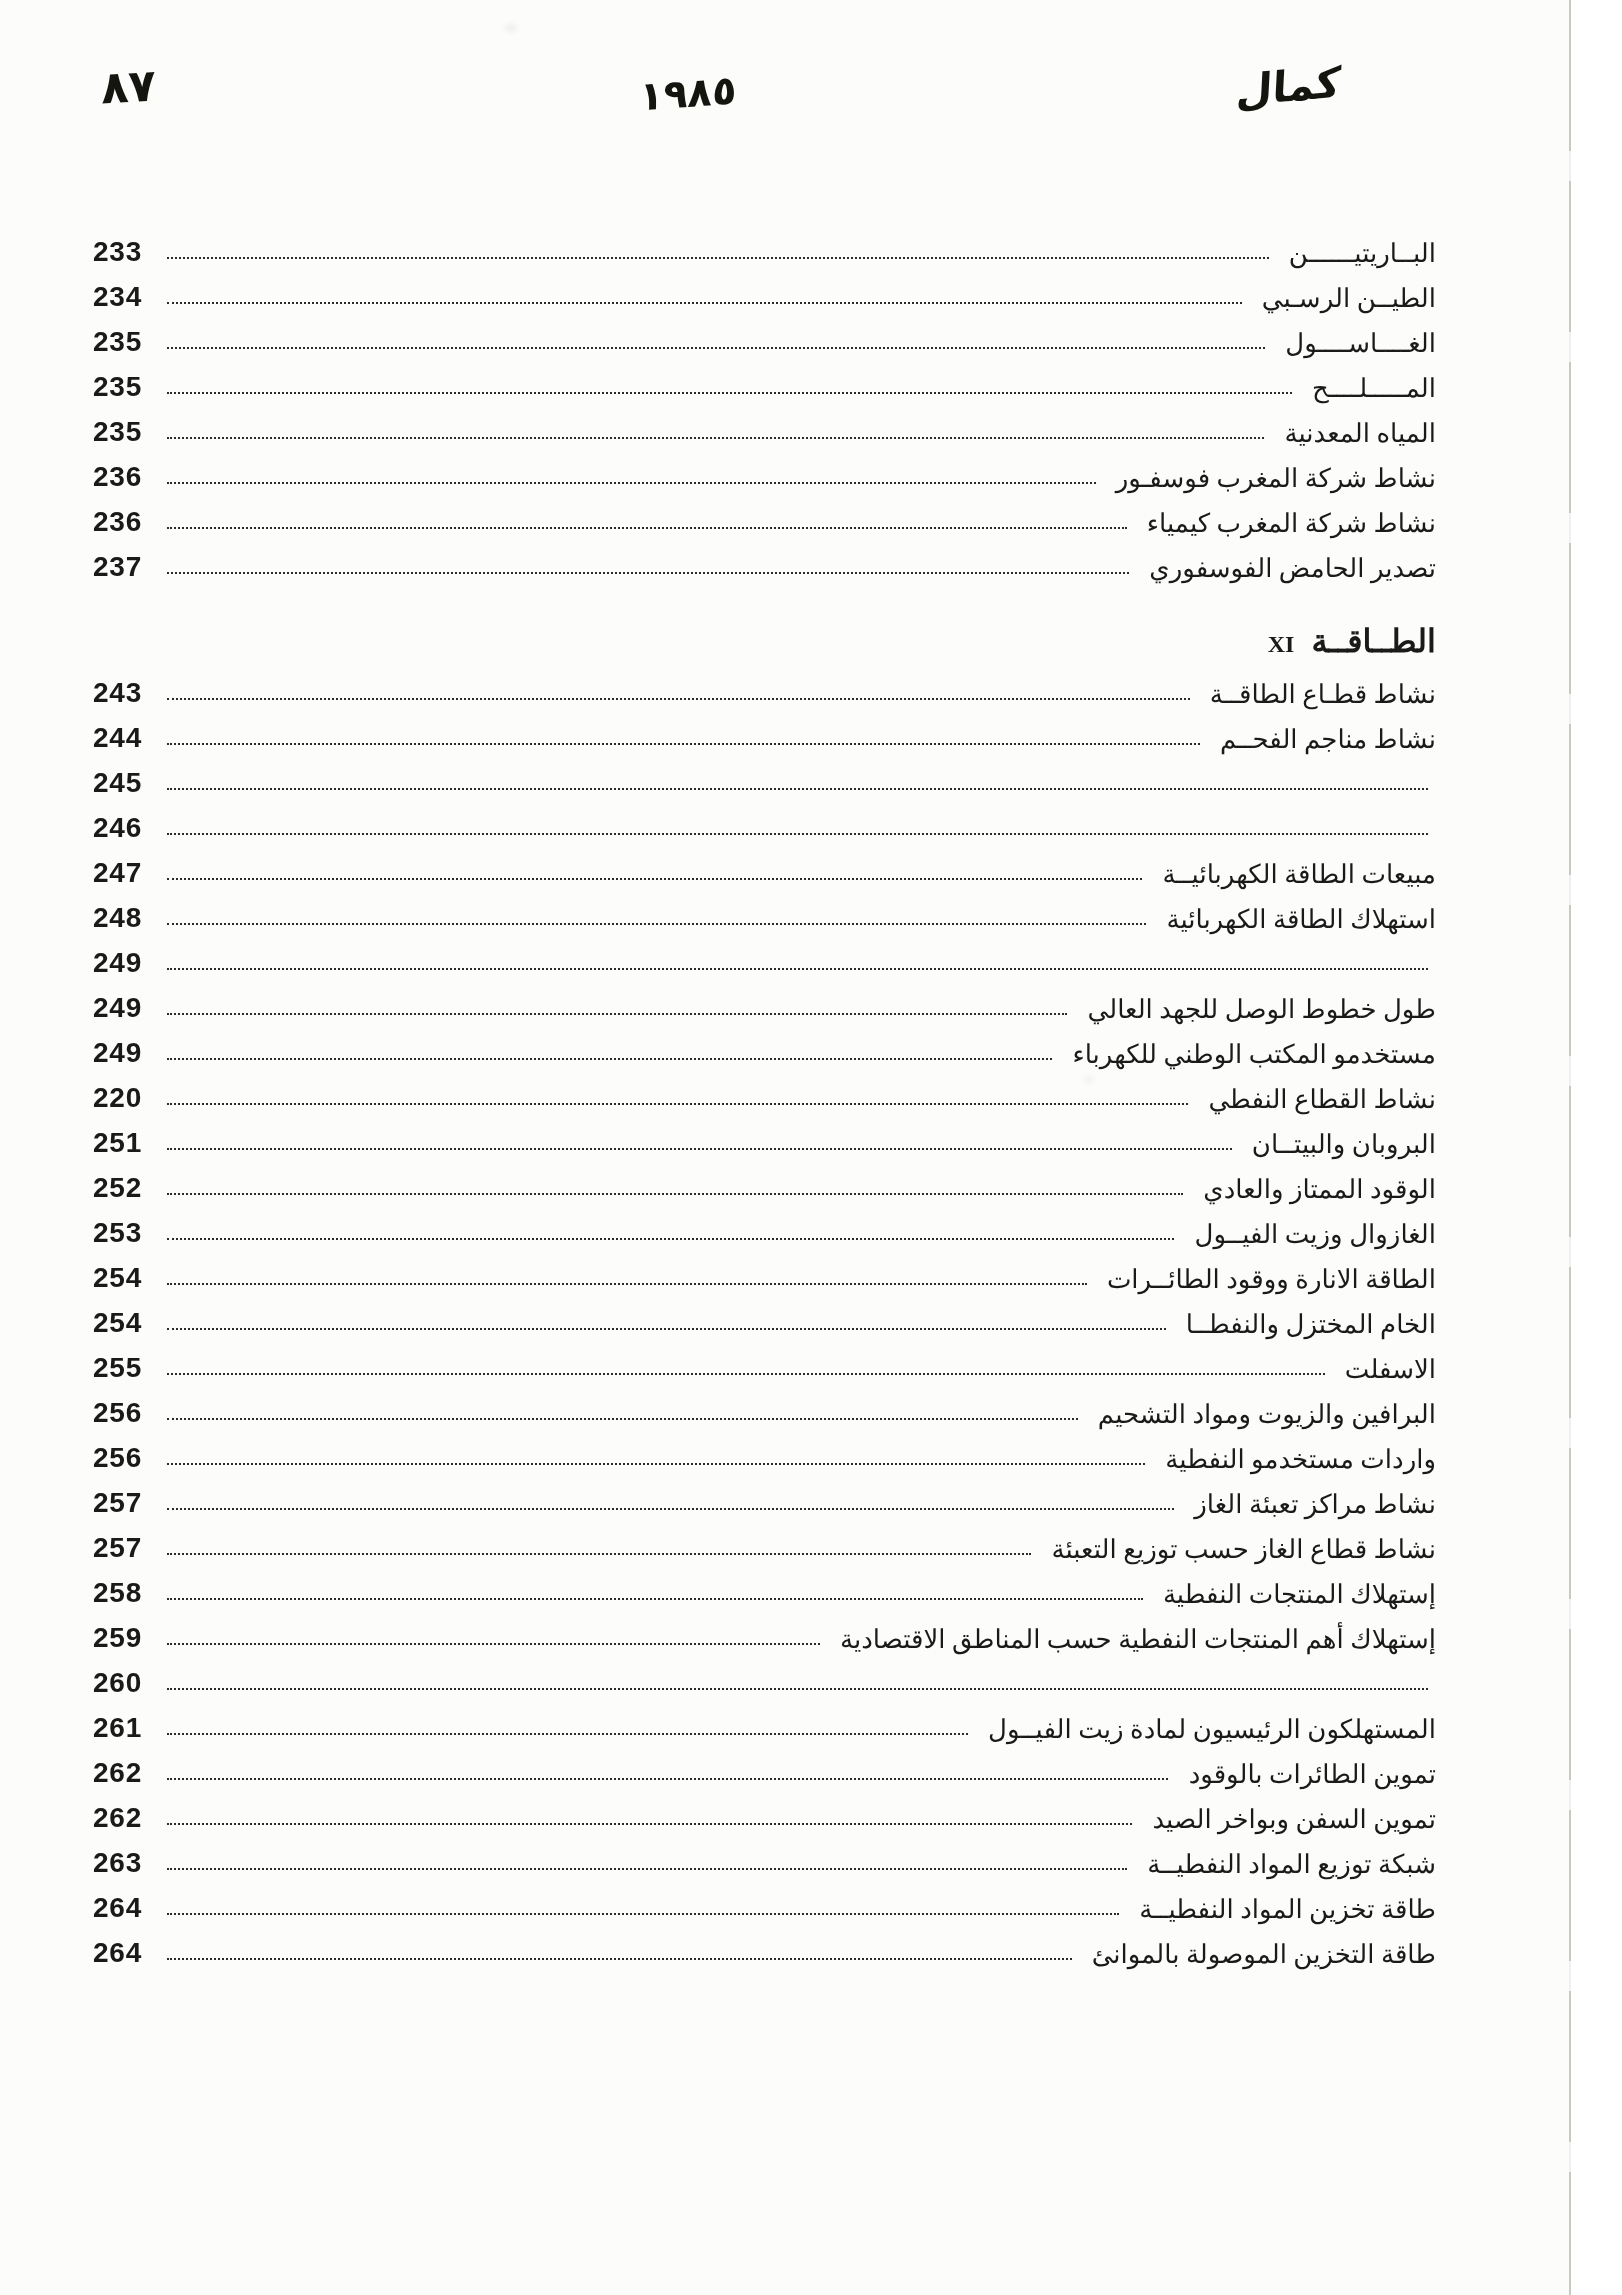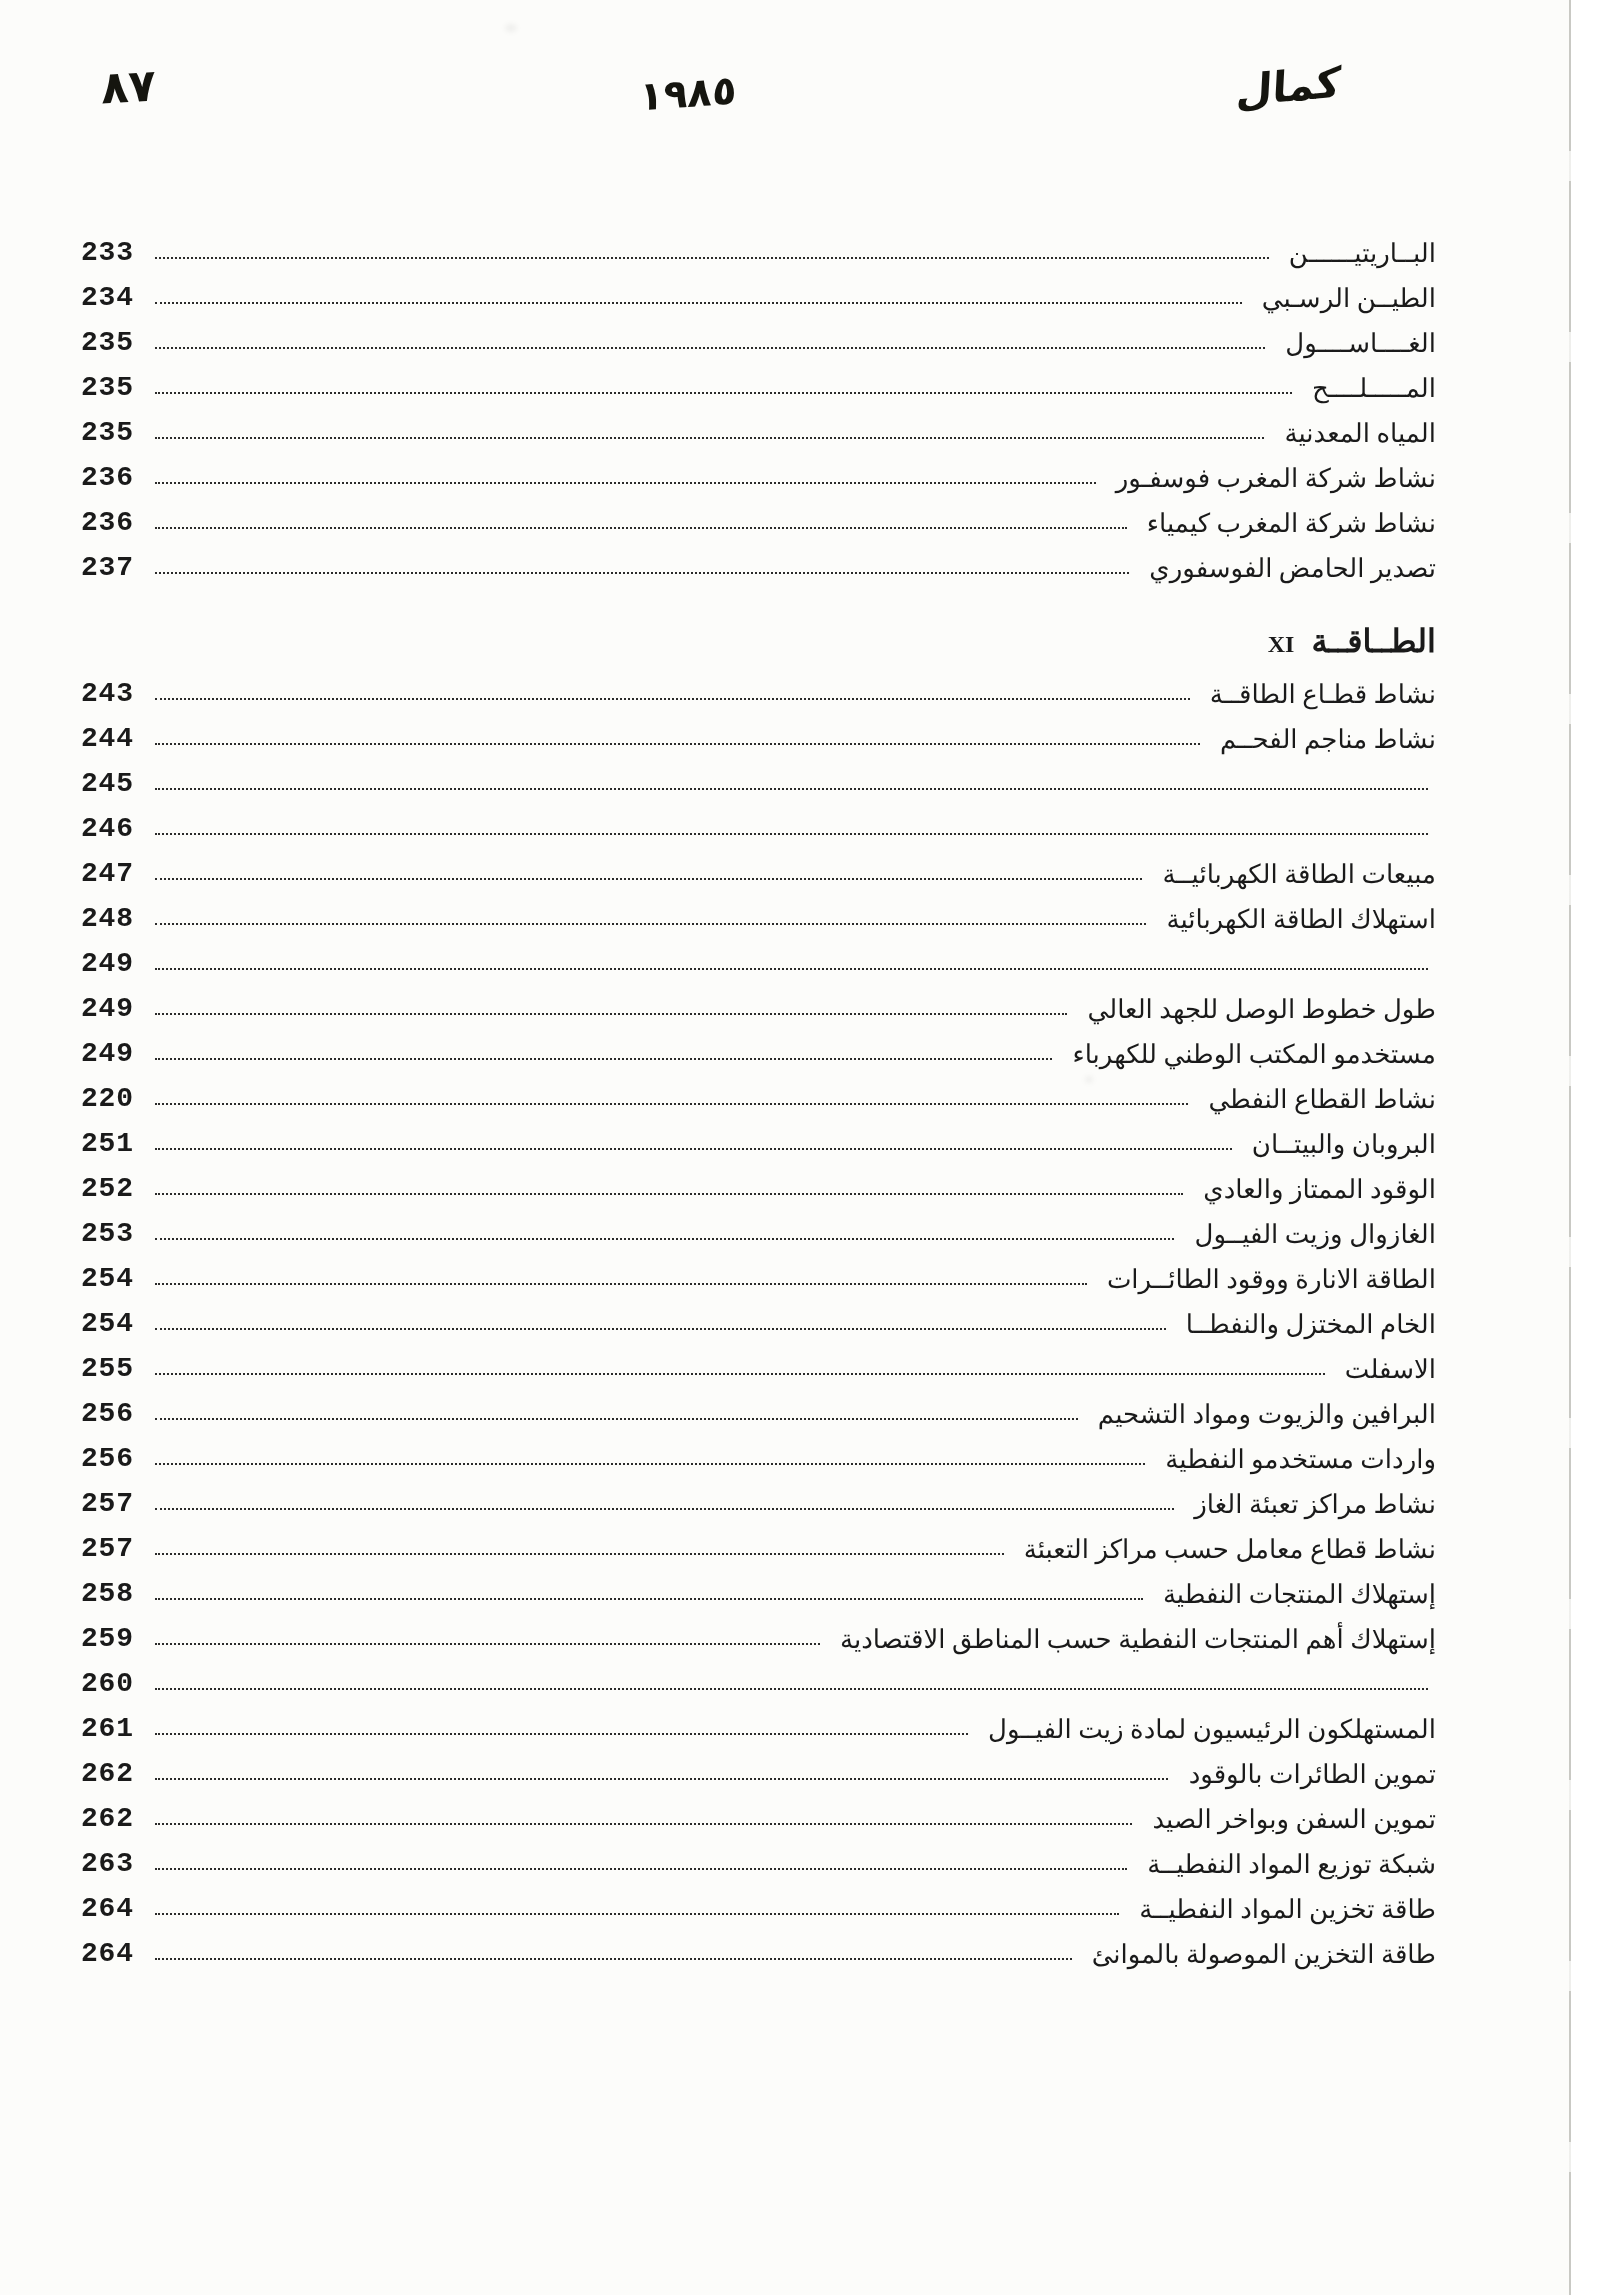--- a/index.html
+++ b/index.html
@@ -107,27 +107,28 @@
   }
   .entry .leader {
     flex: 1 1 auto;
     border-bottom: 2.5px dotted #2a2a2a;
     margin: 0 8.4px 11px 8.4px;
     min-width: 34px;
     height: 0.8px;
   }
   .entry .pg {
     direction: ltr;
-    font-family: Liberation Mono, monospace;
+    font-family: Liberation Sans, sans-serif;
     font-weight: 700;
     font-size: 28px;
     width: 66px;
     text-align: left;
     padding-bottom: 2.5px;
     letter-spacing: 0.8px;
+    margin-left: 12px;
   }
 
   
   .section-head {
     display: flex;
     align-items: baseline;
     justify-content: flex-start;
     direction: rtl;
     height: 81px;
     padding-top: 37px;
@@ -305,21 +306,21 @@
       <span class="title">واردات مستخدمو النفطية</span>
       <span class="leader"></span>
       <span class="pg">256</span>
     </div>
     <div class="entry">
       <span class="title">نشاط مراكز تعبئة الغاز</span>
       <span class="leader"></span>
       <span class="pg">257</span>
     </div>
     <div class="entry">
-      <span class="title">نشاط قطاع معامل حسب مراكز التعبئة</span>
+      <span class="title">نشاط قطاع الغاز حسب توزيع التعبئة</span>
       <span class="leader"></span>
       <span class="pg">257</span>
     </div>
     <div class="entry">
       <span class="title">إستهلاك المنتجات النفطية</span>
       <span class="leader"></span>
       <span class="pg">258</span>
     </div>
     <div class="entry">
       <span class="title">إستهلاك أهم المنتجات النفطية حسب المناطق الاقتصادية</span>

